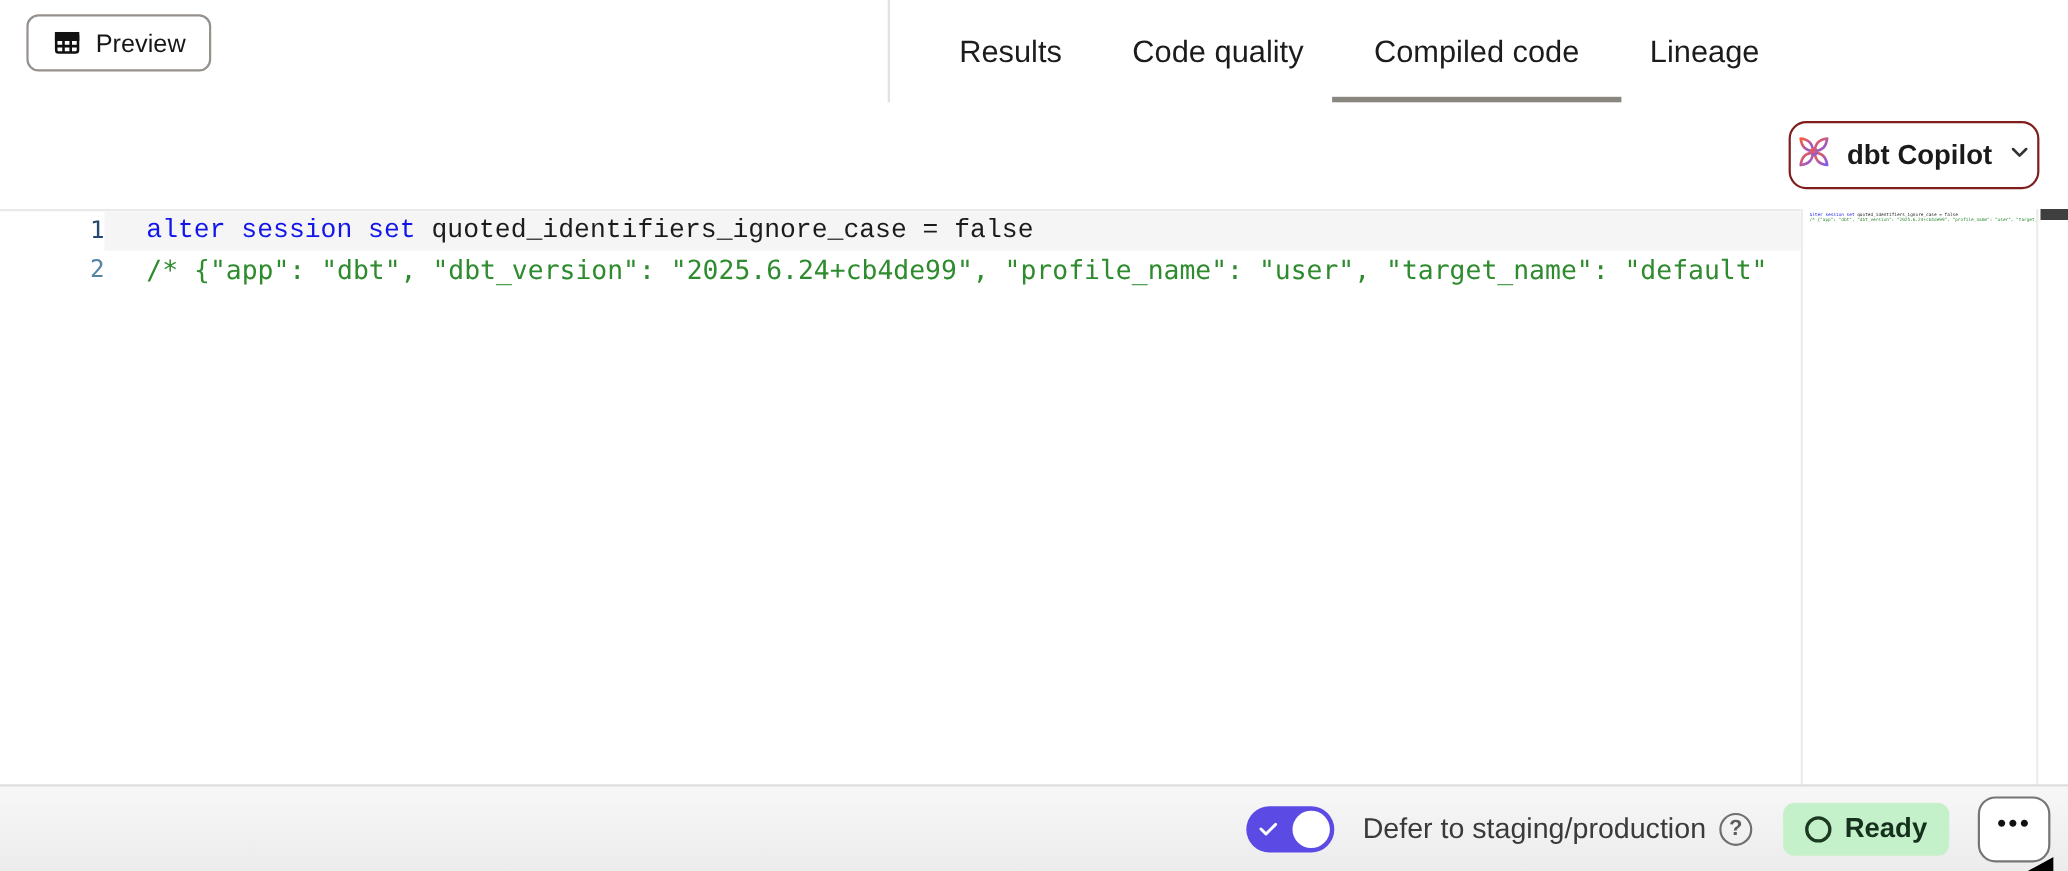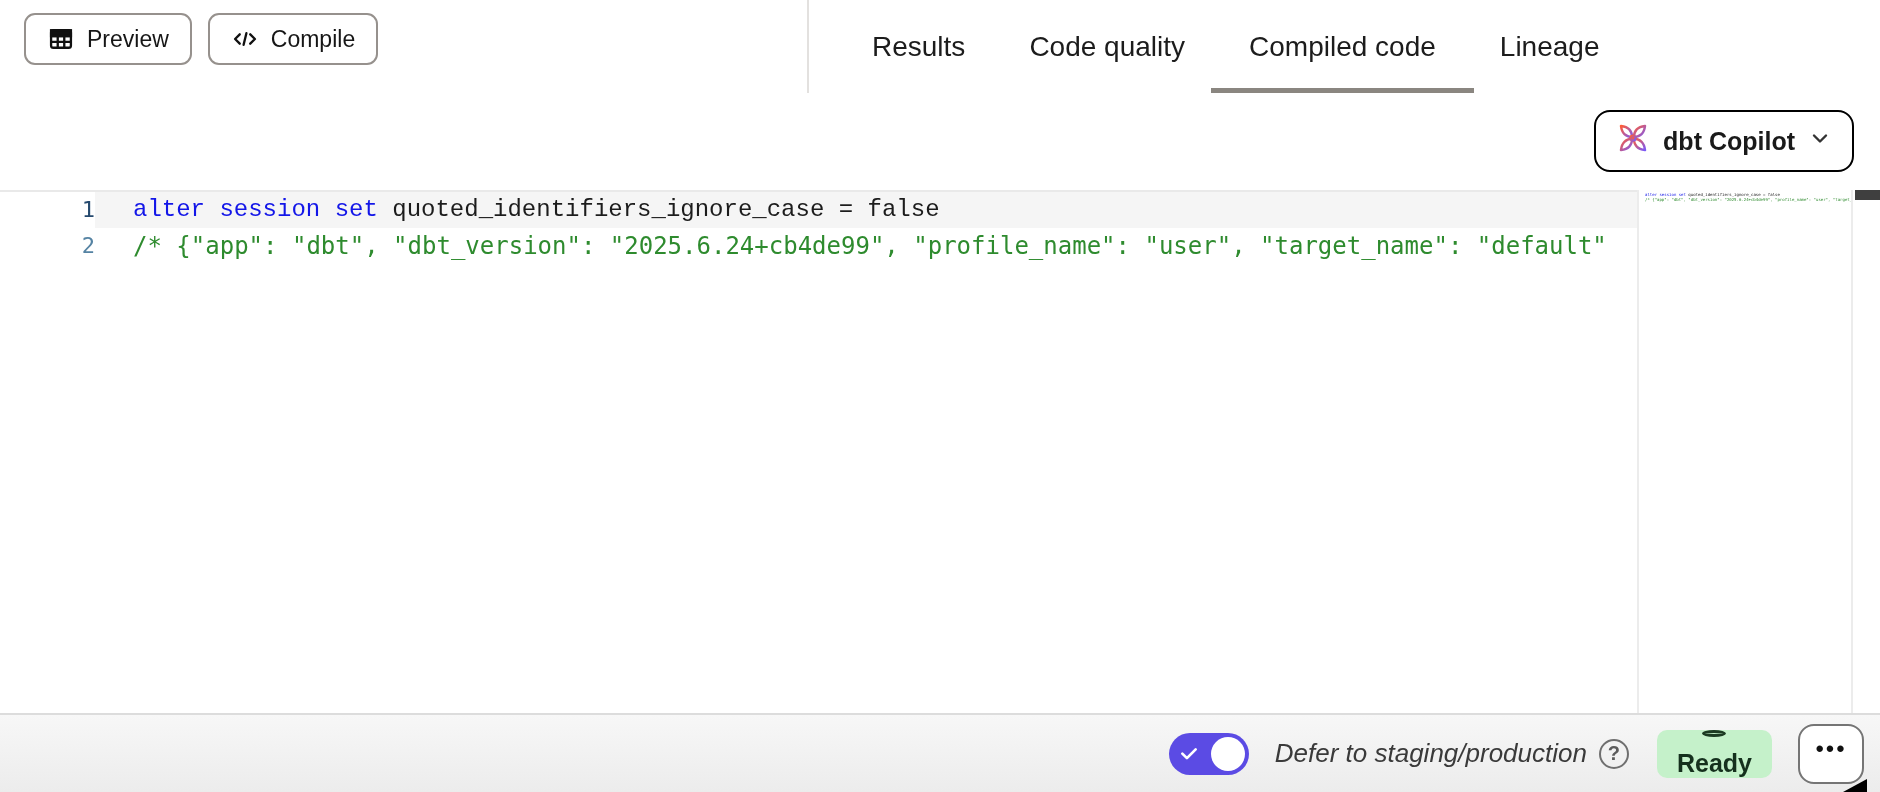--- a/index.html
+++ b/index.html
@@ -18,21 +18,21 @@
   .btn svg { display:block; }
   .vdivider { position:absolute; left:807px; top:0; width:2px; height:93px; background:#e3e1df; }
 
   .tabstrip { position:absolute; left:872px; top:0; height:93px; display:flex; align-items:center; gap:64px; }
   .tab { position:relative; font-size:28px; color:#1c1c1c; height:93px; display:flex;
          align-items:center; cursor:pointer; white-space:nowrap; }
   .tab.active::after { content:""; position:absolute; left:-38px; right:-38px; bottom:0;
                        height:5px; background:var(--underline,#8a8680); }
 
   .copilot { position:absolute; top:110px; right:26px; height:62px; display:flex; align-items:center;
-             gap:13px; padding:0 20px; border:2px solid #000000; border-radius:16px; background:#fff;
+             gap:13px; padding:0 4px; border:2px solid #7f1d1d; border-radius:16px; background:#fff;
              font-size:25px; font-weight:700; color:#1a1a1a; cursor:pointer; }
 
   
   .editor { position:absolute; top:190px; left:0; width:1637px; height:523px; background:#fff;
             border-top:2px solid #e9e9e9; overflow:hidden;
             font-family:"DejaVu Sans Mono", monospace; }
   .line-row { display:flex; height:36px; line-height:36px; font-size:24px; white-space:pre; }
   .gutter-cell { width:95px; flex:0 0 95px; text-align:right; font-size:22px; color:var(--gutter,#5583a3); }
   .gutter-cell.active { color:var(--gutter-active,#25496e); }
   .code-cell { flex:1; padding-left:38px; overflow:hidden; }
@@ -51,27 +51,27 @@
 
   
   .statusbar { position:absolute; top:713px; left:0; width:1880px; height:79px;
                background:linear-gradient(#f7f7f7,#ececec); border-top:2px solid #dcdcdc;
                display:flex; align-items:center; justify-content:flex-end; padding-right:16px; }
   .toggle { position:relative; width:80px; height:42px; border-radius:21px;
             background:var(--accent,#5b4be4); cursor:pointer; flex:0 0 auto; }
   .toggle .knob { position:absolute; top:4px; right:4px; width:34px; height:34px;
                   border-radius:50%; background:#fff; }
   .toggle svg { position:absolute; left:10px; top:11px; }
-  .defer-label { font-size:26px; color:#3a3a3a; margin-left:26px; white-space:nowrap;font-style:italic; }
+  .defer-label { font-size:26px; color:#3a3a3a; margin-left:26px; white-space:nowrap; }
   .help { width:30px; height:30px; border:2px solid #6f6f6f; border-radius:50%; color:#5c5c5c;
           font-size:20px; font-weight:700; display:flex; align-items:center; justify-content:center;
           margin-left:12px; cursor:pointer; }
   .ready-badge { display:flex; align-items:center; gap:12px; height:48px; padding:0 20px;
                  margin-left:28px; border-radius:10px; background:var(--ready-bg,#c5f1ca);
-                 color:var(--ready-text,#15301d); font-size:25px; font-weight:700;flex-direction:column; }
+                 color:var(--ready-text,#15301d); font-size:25px; font-weight:700; }
   .ready-circle { width:24px; height:24px; border:3px solid #1c3a22; border-radius:50%; }
   .more-btn { width:66px; height:60px; margin-left:26px; border:2px solid #757575; border-radius:16px;
               background:#fff; display:flex; align-items:center; justify-content:center;
               font-size:24px; letter-spacing:2px; color:#111; cursor:pointer; padding-bottom:10px; }
   .cursor-frag { position:absolute; left:1843px; top:779px; width:24px; height:13px; background:#000;
                  clip-path:polygon(100% 0, 100% 100%, 0 100%); }
 </style>
 </head>
 <body>
 
@@ -86,32 +86,20 @@
             <svg width="28" height="28" viewBox="0 0 24 24" fill="none" stroke="#111" stroke-width="2">
               <rect x="3.5" y="4.5" width="17" height="15" rx="2"></rect>
               <path d="M3.5 9.5h17M3.5 14.5h17M9.2 9.5v10M14.8 9.5v10"></path>
               <rect x="3.5" y="4.5" width="17" height="5" fill="#111"></rect>
             </svg>
           </span>
           <span>Preview</span>
         </div>
       </div>
 
-      <div class="btn">
-        <div class="seg">
-          <span>
-            <svg width="28" height="28" viewBox="0 0 24 24" fill="none" stroke="#111" stroke-width="2" stroke-linecap="round" stroke-linejoin="round">
-              <polyline points="7.5 8 3.5 12 7.5 16"></polyline>
-              <polyline points="16.5 8 20.5 12 16.5 16"></polyline>
-              <line x1="13.2" y1="7" x2="10.8" y2="17"></line>
-            </svg>
-          </span>
-          <span>Compile</span>
-        </div>
-      </div>
 
 
     </div>
 
     <div class="vdivider"></div>
 
     <nav class="tabstrip">
         <div class="tab">Results</div>
         <div class="tab">Code quality</div>
         <div class="tab active">Compiled code</div>

